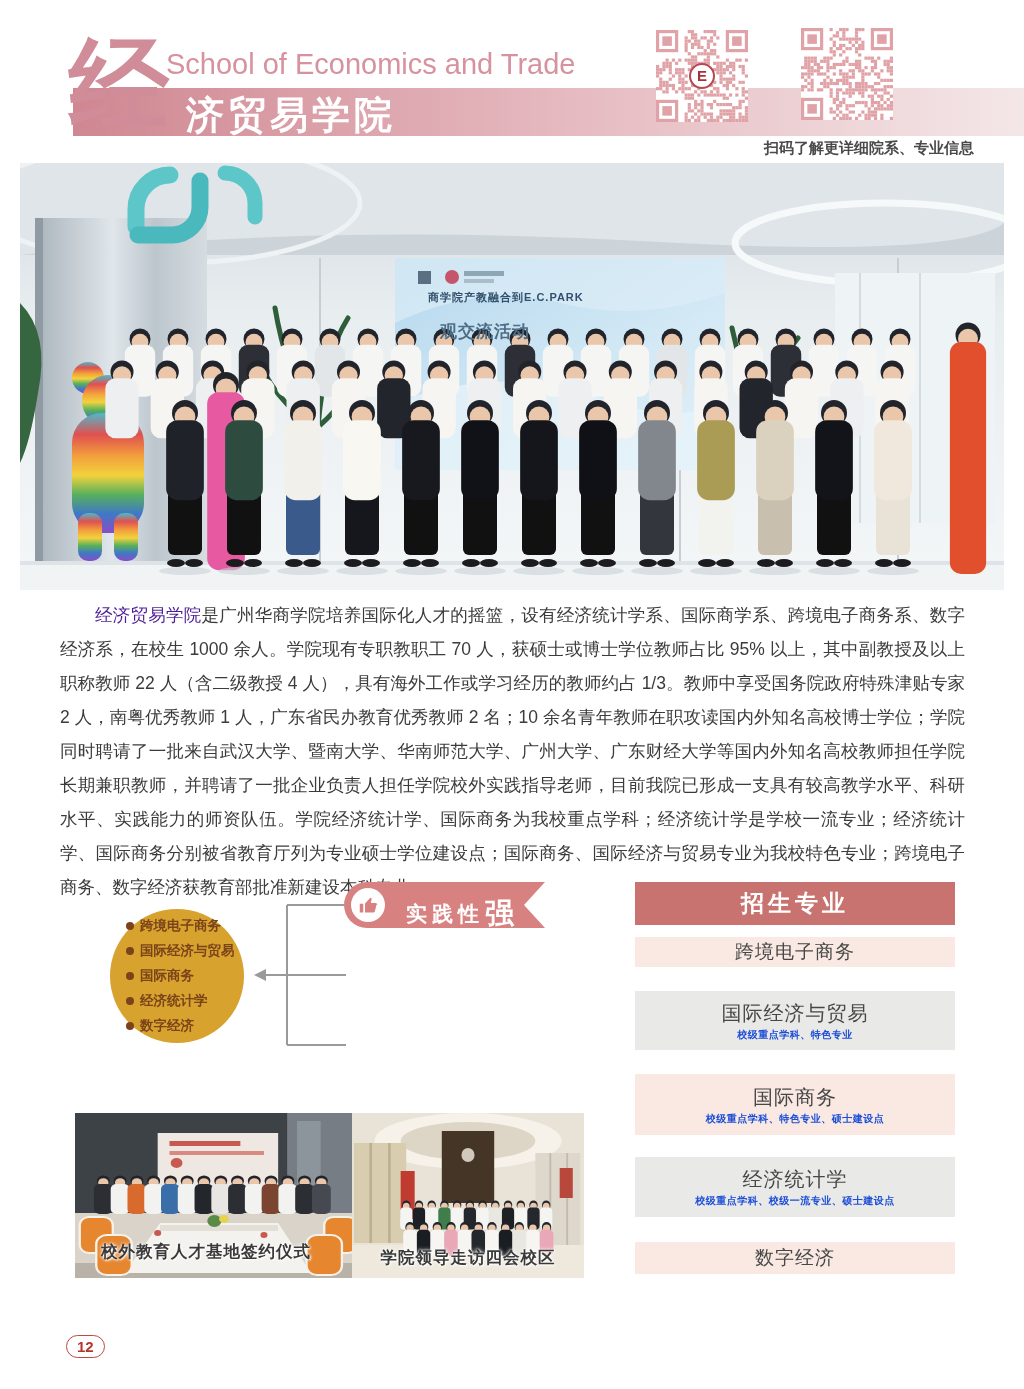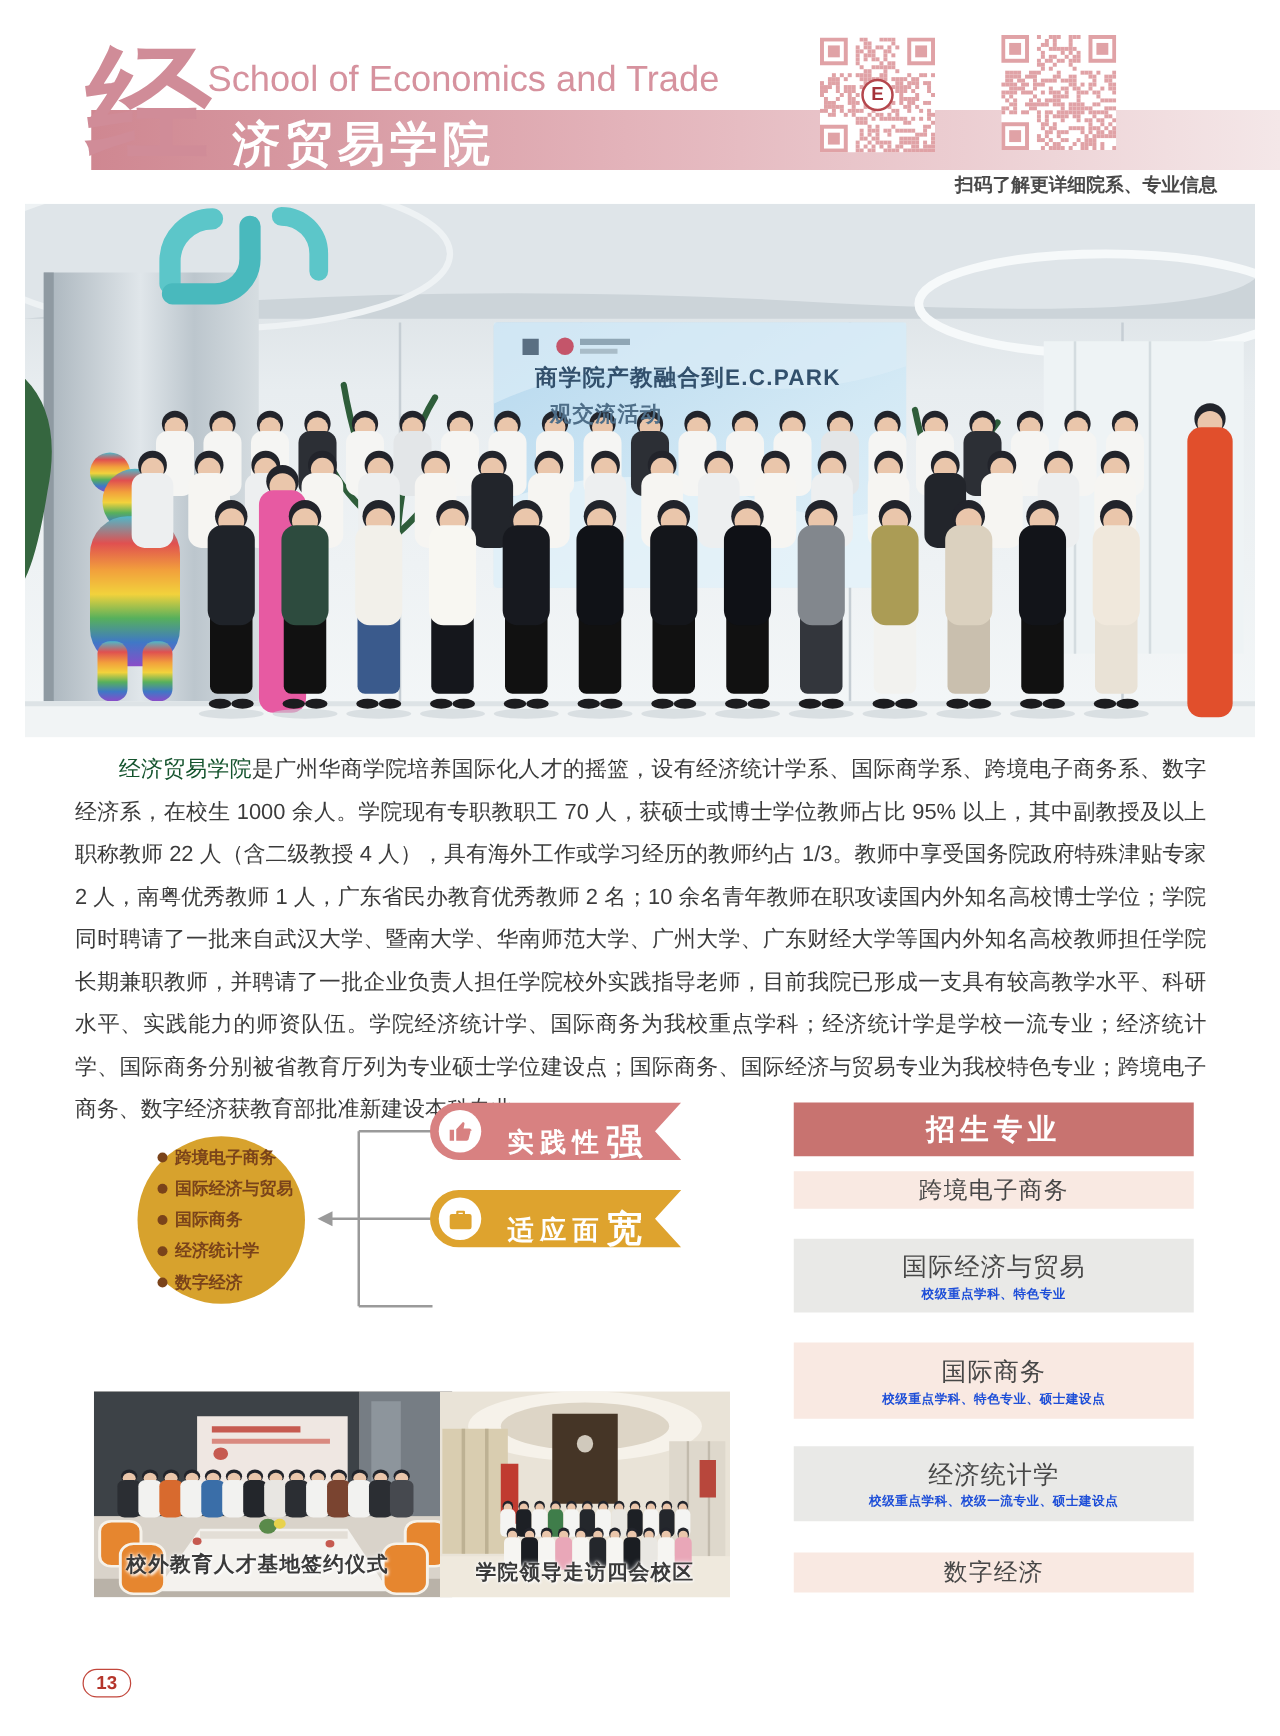--- a/index.html
+++ b/index.html
@@ -17,25 +17,25 @@
   .qr{position:absolute;width:92px;height:92px;}
   .qr svg{width:100%;height:100%;display:block;}
   .qr-badge{position:absolute;left:33px;top:33px;width:26px;height:26px;border-radius:50%;
             background:#fff;border:2px solid #b5474d;box-sizing:border-box;color:#a5323a;
             font-size:15px;font-weight:900;text-align:center;line-height:22px;}
   .qr-cap{position:absolute;top:139px;font-size:15px;color:#4a4a4a;font-weight:600;}
 
   
   .photo-main{position:absolute;left:20px;top:163px;width:984px;height:427px;overflow:hidden;}
   .photo-main svg{display:block;width:100%;height:100%;}
-  .screen-text1{position:absolute;left:428px;top:290px;font-size:18px;font-weight:700;color:#32506c;letter-spacing:1px;}
+  .screen-text1{position:absolute;left:428px;top:290px;font-size:11px;font-weight:700;color:#32506c;letter-spacing:1px;}
   .screen-text2{position:absolute;left:440px;top:320px;font-size:17px;font-weight:700;color:#4e6e88;letter-spacing:1px;}
   .intro-p{position:absolute;left:60px;top:598px;width:905px;font-size:17.5px;line-height:34px;
            color:#3b3b3b;text-align:justify;text-indent:2em;margin:0;}
-  .intro-lead{color:#14532d;}
+  .intro-lead{color:#4c1d95;}
 
   
   .majors-circle{position:absolute;left:110px;top:909px;width:134px;height:134px;border-radius:50%;
                  background:#d7a22d;display:flex;flex-direction:column;justify-content:center;
                  align-items:flex-start;padding-left:0;box-sizing:border-box;gap:7px;}
   .mc-item{display:flex;align-items:center;margin-left:16px;font-size:13.5px;font-weight:700;color:#7a431a;white-space:nowrap;}
   .mc-dot{width:8px;height:8px;border-radius:50%;background:#7a431a;margin-right:6px;flex:0 0 auto;}
   .connector{position:absolute;left:252px;top:896px;width:96px;height:160px;}
   .ribbon{position:absolute;left:344px;width:201px;height:46px;}
   .ribbon svg.rbg{position:absolute;left:0;top:0;width:100%;height:100%;}
@@ -1052,34 +1052,20 @@
       <svg viewBox="0 0 24 24" fill="#d88181">
           <path d="M2 10h4v10H2V10zm20 1c0-1.1-.9-2-2-2h-5.3l.9-4.6A1.5 1.5 0 0 0 14.1 3L8 9.6V20h9.4c.9 0 1.7-.6 1.9-1.5l1.6-6.2.1-1.3z"></path>
         </svg>
     </span>
     <span class="rtext">
         <span>实践性</span>
         <b class="remph">强</b>
       </span>
   </div>
 
-  <div class="ribbon" style="top:952px;color:#dea32e;">
-    <svg class="rbg" viewBox="0 0 201 46" preserveAspectRatio="none">
-        <path d="M23 0 H201 L180 23 L201 46 H23 A23 23 0 0 1 23 0 Z" fill="currentColor"></path>
-      </svg>
-    <span class="ricon">
-      <svg viewBox="0 0 24 24" fill="#dea32e">
-          <path d="M9 4h6a1 1 0 0 1 1 1v2h4a2 2 0 0 1 2 2v10a2 2 0 0 1-2 2H4a2 2 0 0 1-2-2V9a2 2 0 0 1 2-2h4V5a1 1 0 0 1 1-1zm1 3h4V6h-4v1zM2 12h20v2H2z"></path>
-        </svg>
-    </span>
-    <span class="rtext">
-        <span>适应面</span>
-        <b class="remph">宽</b>
-      </span>
-  </div>
 
 
   <div class="adm-header">招生专业</div>
 
   <div class="adm-item adm-pink" style="top:937px;height:30px;">
     <div class="adm-title" style="font-size:19px;">跨境电子商务</div>
   </div>
   <div class="adm-item adm-gray" style="top:991px;height:59px;">
     <div class="adm-title">国际经济与贸易</div>
     <div class="adm-sub">校级重点学科、特色专业</div>
@@ -1251,15 +1237,15 @@
           <circle cx="193.4" cy="115.5" r="4" fill="#eac6ab"></circle>
           <rect x="186.15" y="116.75" width="14.5" height="26" rx="4.5" fill="#f6f5f2"></rect>
           <circle cx="208" cy="114" r="5" fill="#22242b"></circle>
           <circle cx="208" cy="115.5" r="4" fill="#eac6ab"></circle>
           <rect x="200.75" y="116.75" width="14.5" height="26" rx="4.5" fill="#e9a7b8"></rect>
         </g>
     </svg>
     <div class="ph-cap" style="left:50%;transform:translateX(-50%);bottom:9px;white-space:nowrap;">学院领导走访四会校区</div>
   </div>
 
-  <div class="page-badge">13</div>
+  <div class="page-badge">12</div>
 
 </div>
 
 </body></html>

